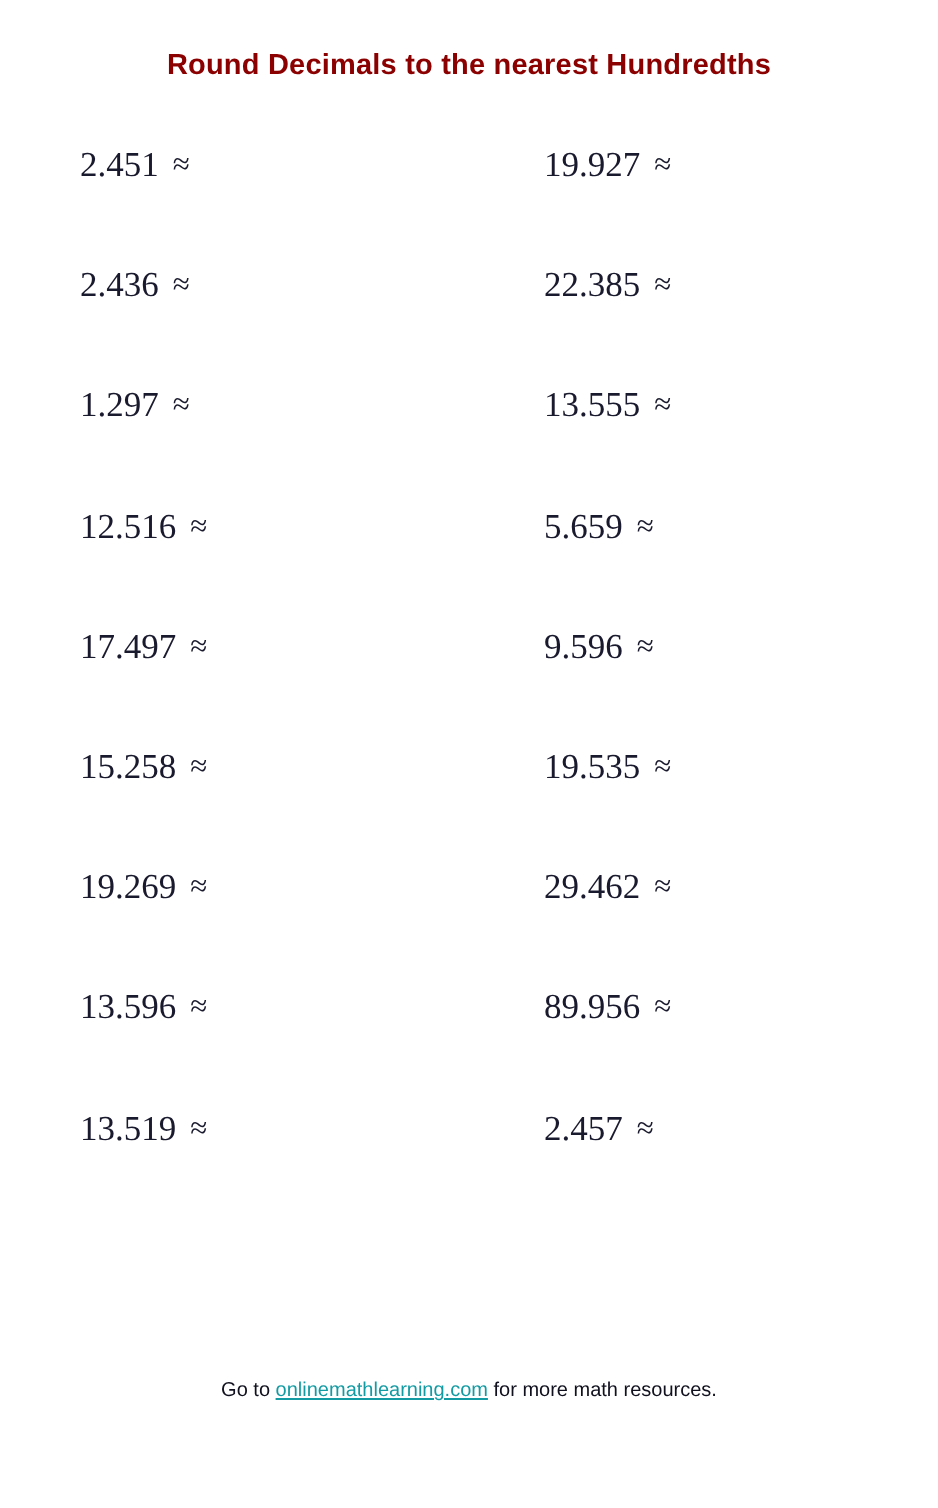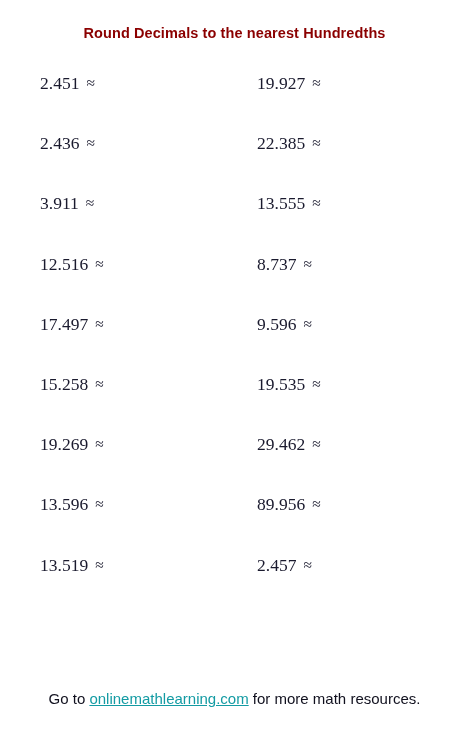--- a/index.html
+++ b/index.html
@@ -49,21 +49,21 @@
     font-family: "Liberation Serif", "DejaVu Serif", serif;
     font-size: 17.5px;
     color: #1a1a2e;
     white-space: nowrap;
     line-height: 21px;
   }
   .problem.col-left {
     left: 40px;
   }
   .problem.col-right {
-    left: 257px;
+    left: 272px;
     text-align: center;
   }
   .problem .value {
     display: inline;
   }
   .problem .approx {
     display: inline;
     padding-left: 7px;
     font-size: 15.5px;
     vertical-align: 1px;
@@ -72,21 +72,21 @@
     display: inline-block;
     width: 0px;
   }
   .footer {
     position: absolute;
     left: 0;
     top: 690px;
     width: 469px;
     text-align: center;
     font-family: "Liberation Sans", sans-serif;
-    font-size: 15px;
+    font-size: 10px;
     color: #10101e;
     white-space: nowrap;
   }
   .footer a,
   .footer .site-link {
     color: #139ba3;
     text-decoration: underline;
     cursor: pointer;
   }
 </style>
@@ -112,33 +112,33 @@
       <div class="problem col-left">
         <span class="value">2.436</span><span class="approx">≈</span><span class="answer-blank"></span>
       </div>
       <div class="problem col-right">
         <span class="value">22.385</span><span class="approx">≈</span><span class="answer-blank"></span>
       </div>
     </div>
 
     <div class="problem-row">
       <div class="problem col-left">
-        <span class="value">3.911</span><span class="approx">≈</span><span class="answer-blank"></span>
+        <span class="value">1.297</span><span class="approx">≈</span><span class="answer-blank"></span>
       </div>
       <div class="problem col-right">
         <span class="value">13.555</span><span class="approx">≈</span><span class="answer-blank"></span>
       </div>
     </div>
 
     <div class="problem-row">
       <div class="problem col-left">
         <span class="value">12.516</span><span class="approx">≈</span><span class="answer-blank"></span>
       </div>
       <div class="problem col-right">
-        <span class="value">8.737</span><span class="approx">≈</span><span class="answer-blank"></span>
+        <span class="value">5.659</span><span class="approx">≈</span><span class="answer-blank"></span>
       </div>
     </div>
 
 
     <div class="problem-row">
       <div class="problem col-left">
         <span class="value">17.497</span><span class="approx">≈</span><span class="answer-blank"></span>
       </div>
       <div class="problem col-right">
         <span class="value">9.596</span><span class="approx">≈</span><span class="answer-blank"></span>

